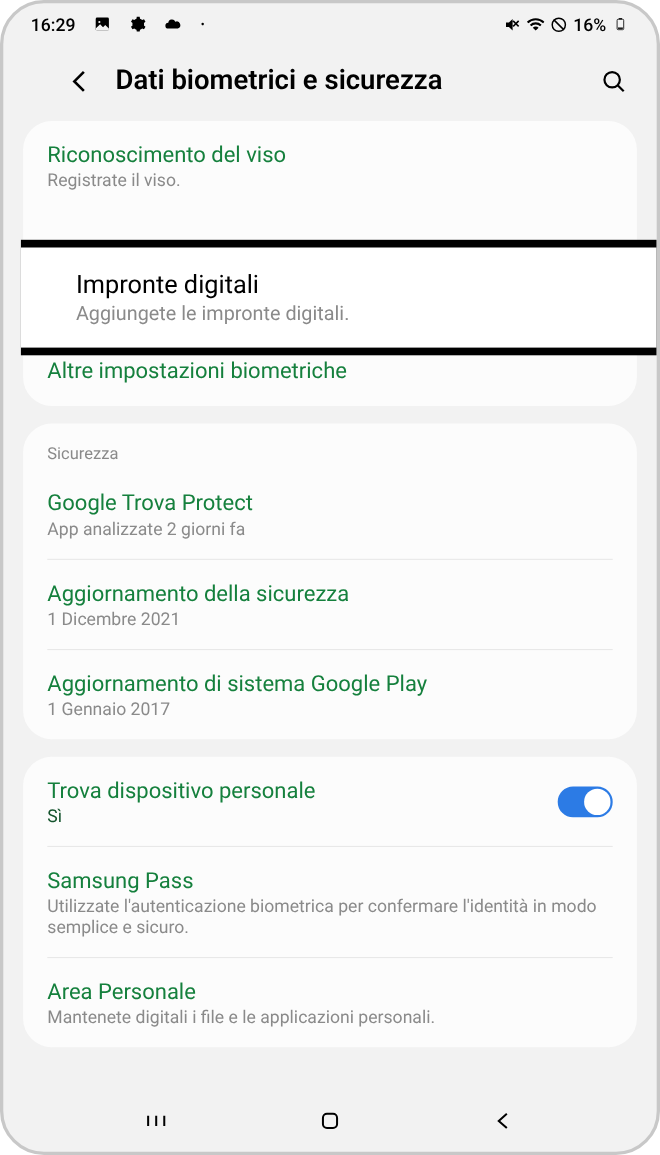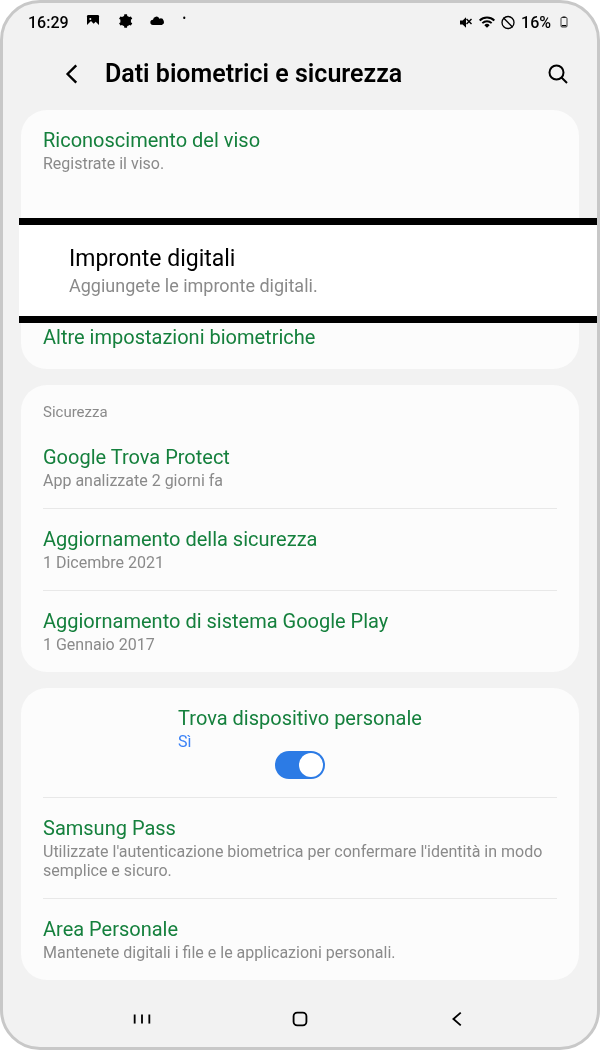--- a/index.html
+++ b/index.html
@@ -21,21 +21,21 @@
     .status-bar {
       height: 38px;
       display: flex;
       justify-content: space-between;
       align-items: center;
       padding: 0 25px;
       font-size: 16px;
       font-weight: 500;
       color: #000;
     }
-    .status-left { display: flex; gap: 16px; }
+    .status-left { display: flex; align-items: center; gap: 16px; }
     .status-right { display: flex; align-items: center; gap: 5px; }
     .status-icon { width: 16px; height: 16px; display: inline-flex; align-items: center; justify-content: center; }
     .header {
       display: flex;
       align-items: center;
       padding: 18px 25px 22px 25px;
       gap: 18px;
       margin-left: 31px;
     }
     .back-btn { width: 28px; height: 28px; display: flex; align-items: center; justify-content: center; cursor: pointer; }
@@ -47,40 +47,40 @@
       border-radius: 26px;
       overflow: hidden;
       margin-bottom: 16px;
     }
     .item {
       padding: 18px 22px;
       cursor: pointer;
     }
     .item-title { font-size: 20px; color: #15803d; font-weight: 400; margin-bottom: 2px; }
     .item-sub { font-size: 16px; color: #8a8a8a; font-weight: 400; }
-    .item-sub-blue { font-size: 16px; color: #3b82f6; }
+    .item-sub-blue { font-size: 16px; color: #14532d; }
     .divider { height: 1px; background: #e8e8e8; margin: 0 22px; }
     .section-header { font-size: 15px; color: #8a8a8a; padding: 18px 22px 6px 22px; font-weight: 400; }
     .highlight-wrapper {
       position: absolute;
       left: 16px;
       right: 0;
       background: #000;
       padding: 7px 0;
       z-index: 10;
     }
     .highlight-item {
       background: #fff;
       padding: 20px 45px 20px 50px;
       cursor: pointer;
     }
     .highlight-title { font-size: 23px; color: #000; font-weight: 400; margin-bottom: 3px; }
     .highlight-sub { font-size: 18px; color: #8a8a8a; }
     .spacer-highlight { height: 116px; }
-    .item-row { display: flex; justify-content: space-between; align-items: center; flex-direction: column; }
+    .item-row { display: flex; justify-content: space-between; align-items: center; }
     .item-text { flex: 1; }
     .toggle {
       width: 50px; height: 28px; border-radius: 14px; background: #2c7be5;
       position: relative; cursor: pointer;
     }
     .toggle::after {
       content: ''; position: absolute; width: 24px; height: 24px; border-radius: 50%;
       background: #fff; top: 2px; right: 2px;
     }
     .nav-bar {

